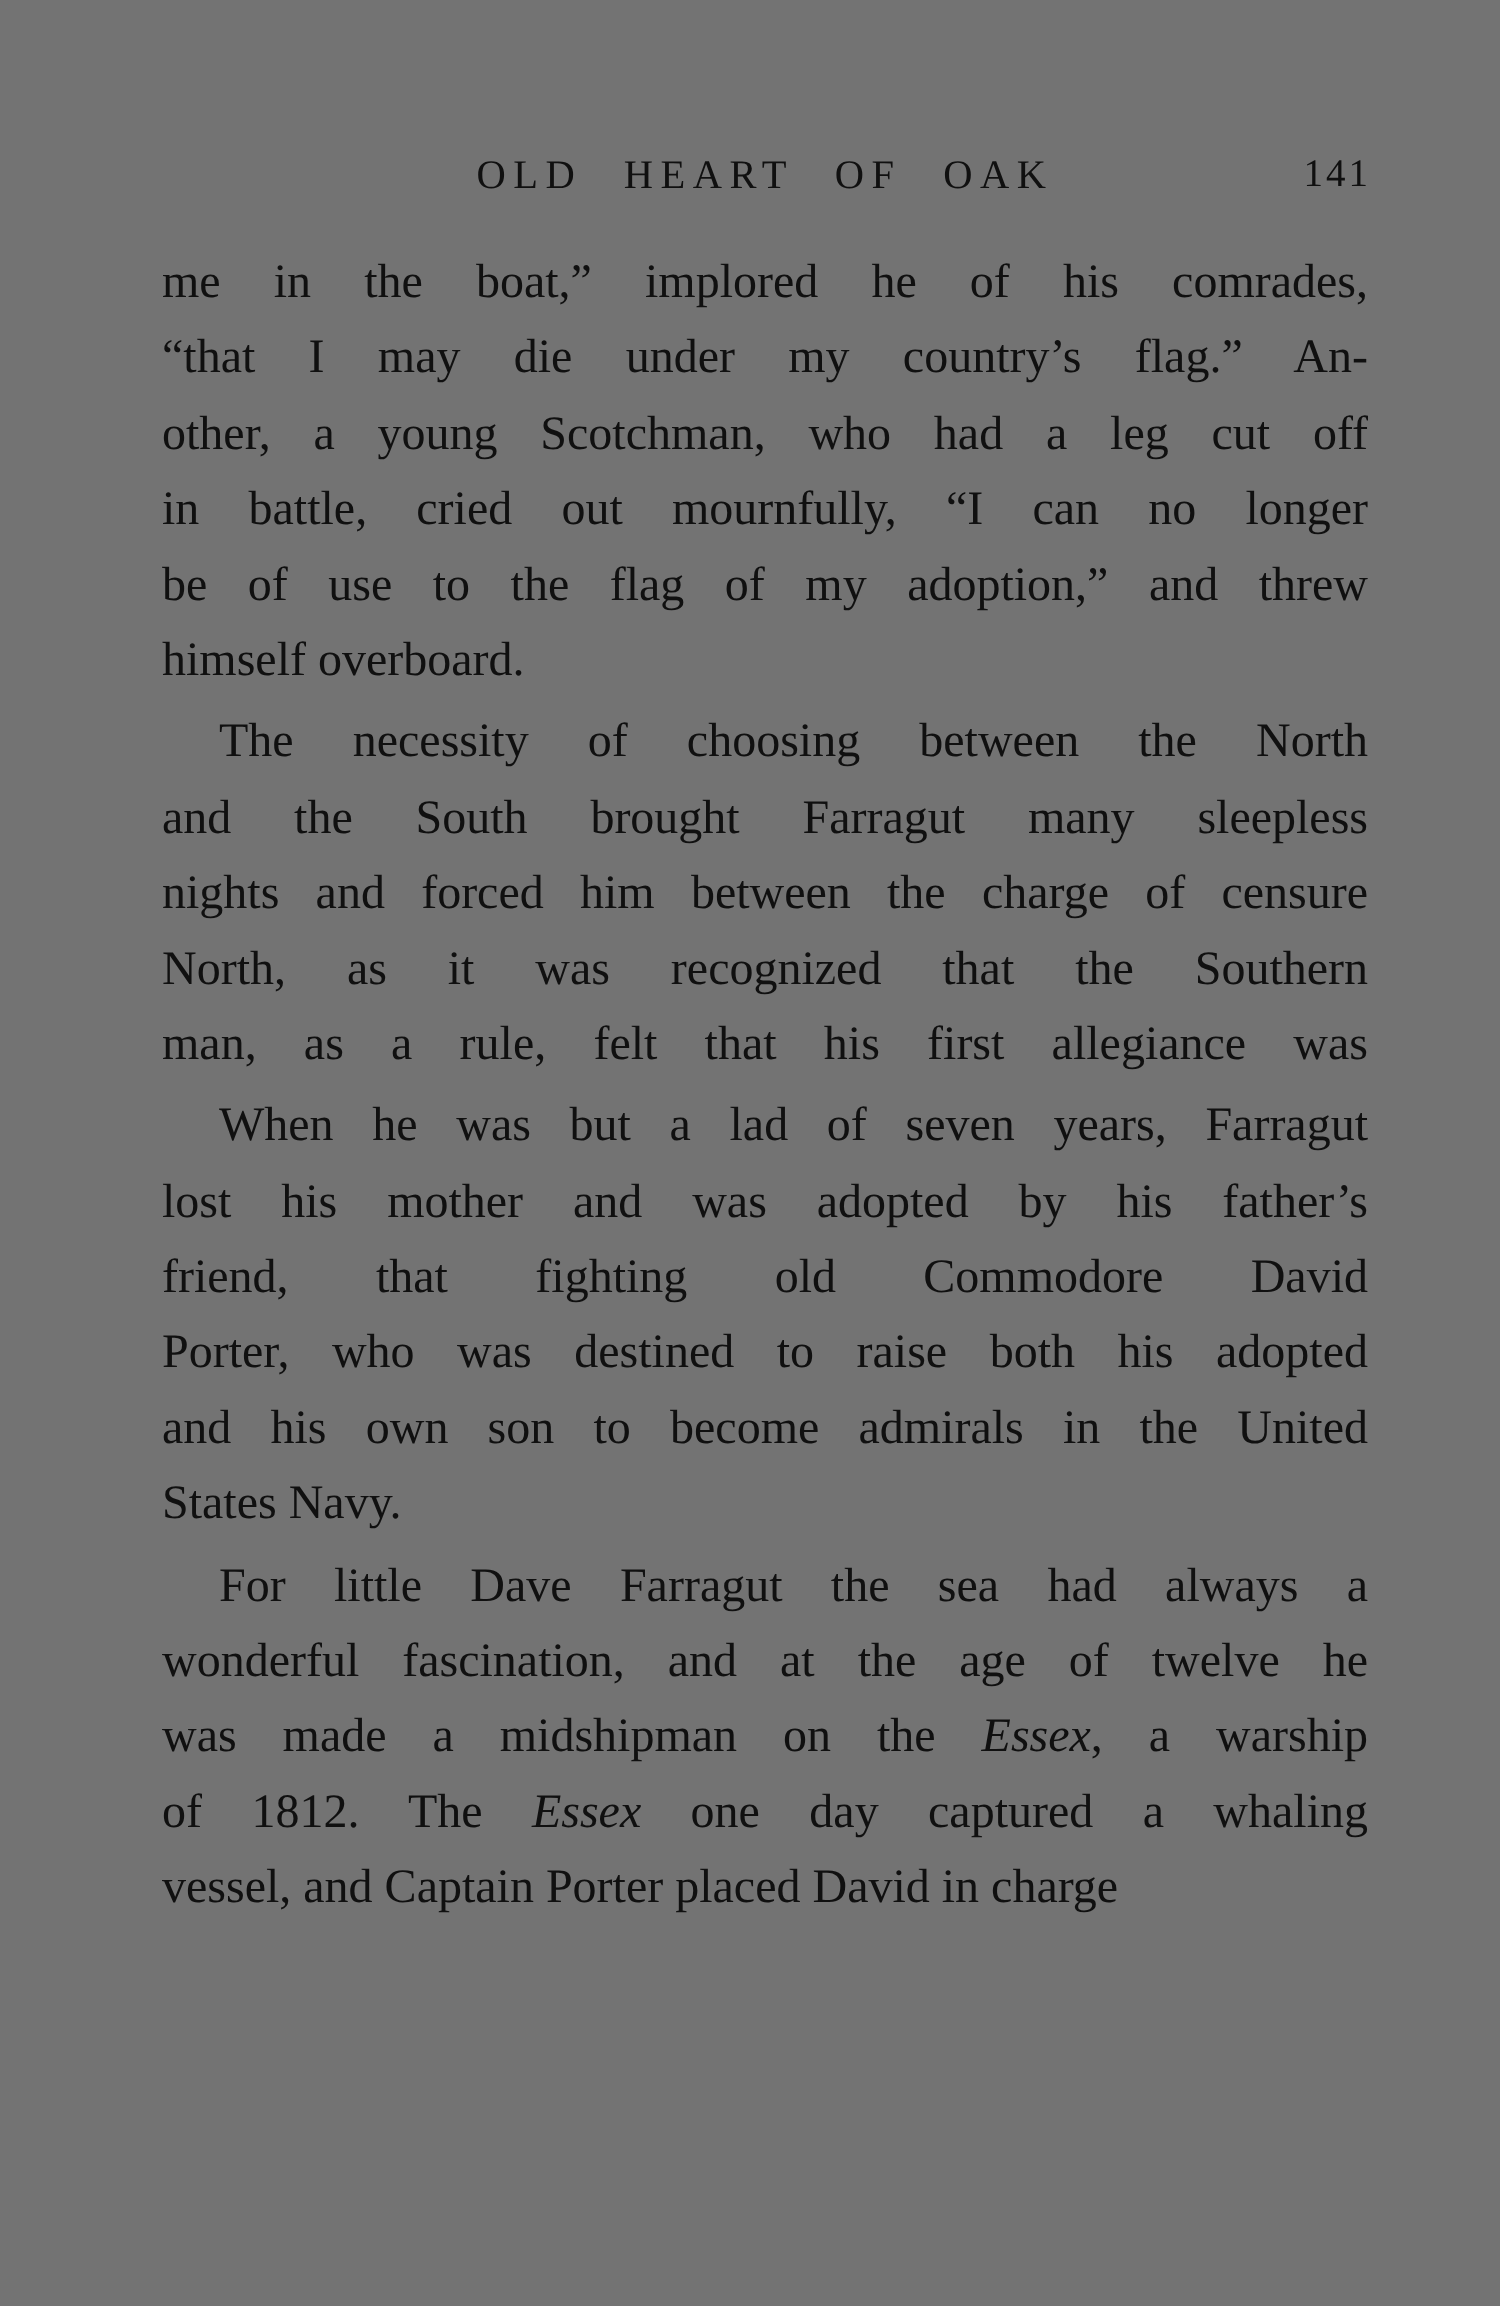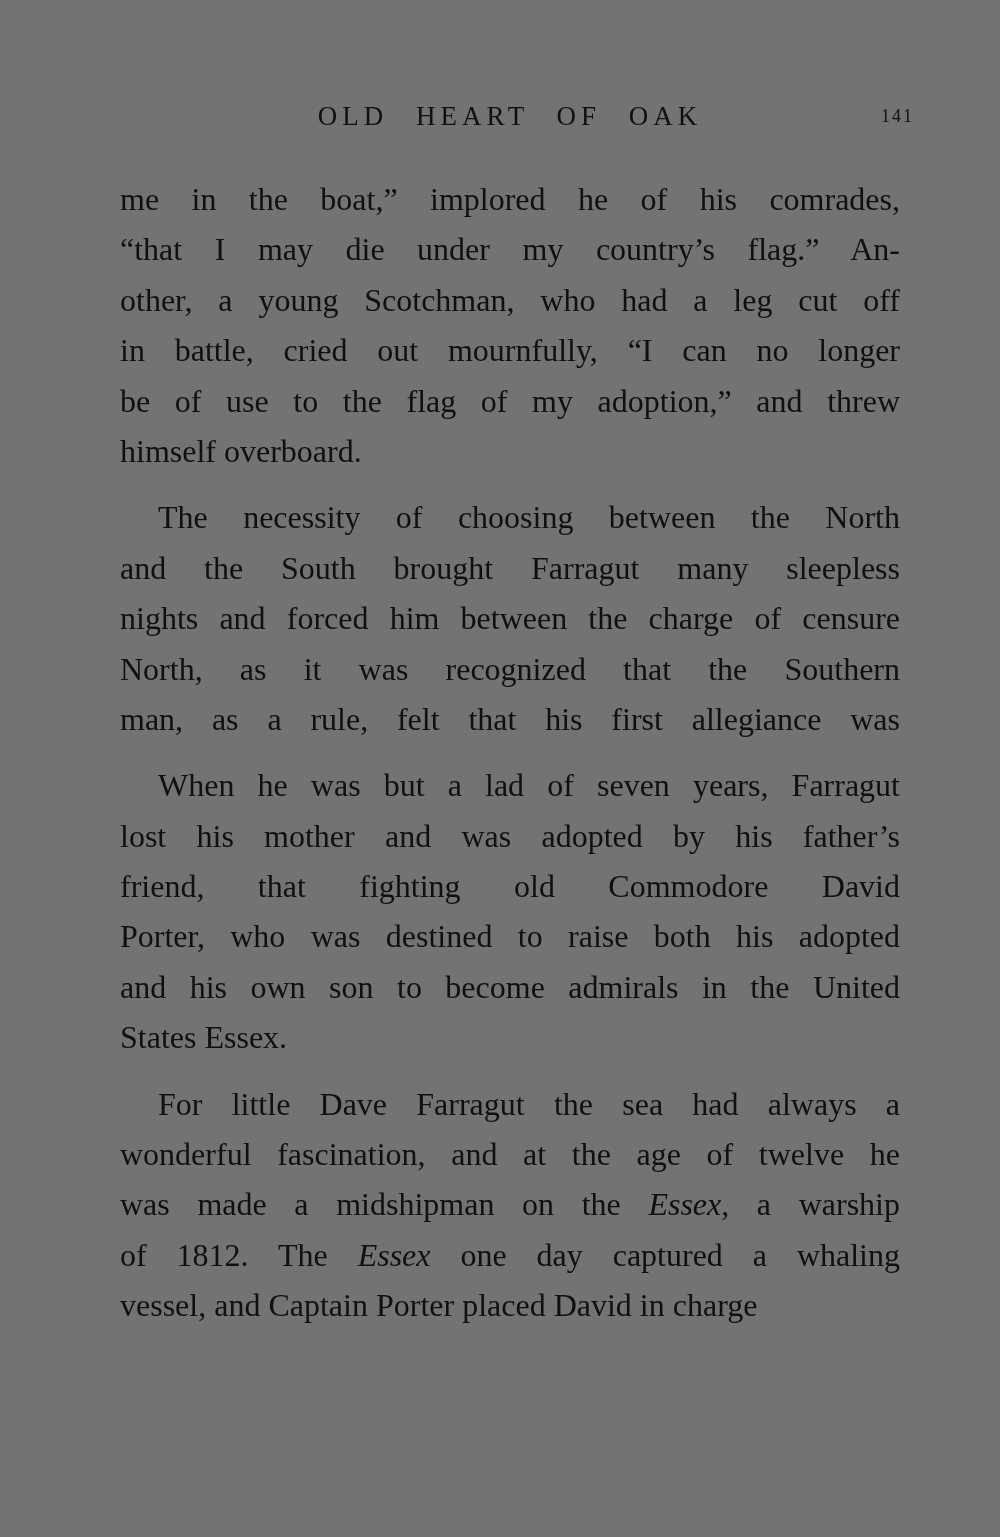--- a/index.html
+++ b/index.html
@@ -28,33 +28,33 @@
     text-align: center;
     font-size: 27px;
     letter-spacing: 5px;
     word-spacing: 16px;
     line-height: 36px;
   }
   .running-head .folio {
     position: absolute;
     right: 2px;
     top: 0;
-    font-size: 18px;
+    font-size: 26px;
     letter-spacing: 2px;
     line-height: 36px;
   }
   .text-body {
     position: absolute;
     top: 158px;
     left: 104px;
     width: 812px;
     font-size: 32px;
     line-height: 50.4px;
   }
-  .para { margin: 16px; }
+  .para { margin: 4px; }
   .line {
     text-align: justify;
     text-align-last: justify;
     height: 50.4px;
     overflow: visible;
   }
   .line.last {
     text-align: right;
     text-align-last: left;
   }
@@ -88,21 +88,21 @@
         <div class="line"><span>nights and forced him between the charge of censure</span></div>
         <div class="line"><span>North, as it was recognized that the Southern</span></div>
         <div class="line"><span>man, as a rule, felt that his first allegiance was</span></div>
       </div>
       <div class="para">
         <div class="line first-indent"><span>When he was but a lad of seven years, Farragut</span></div>
         <div class="line"><span>lost his mother and was adopted by his father’s</span></div>
         <div class="line"><span>friend, that fighting old Commodore David</span></div>
         <div class="line"><span>Porter, who was destined to raise both his adopted</span></div>
         <div class="line"><span>and his own son to become admirals in the United</span></div>
-        <div class="line last"><span>States Essex.</span></div>
+        <div class="line last"><span>States Navy.</span></div>
       </div>
       <div class="para">
         <div class="line first-indent"><span>For little Dave Farragut the sea had always a</span></div>
         <div class="line"><span>wonderful fascination, and at the age of twelve he</span></div>
         <div class="line"><span>was made a midshipman on the </span><span class="italic">Essex</span><span>, a warship</span></div>
         <div class="line"><span>of 1812.  The </span><span class="italic">Essex</span><span> one day captured a whaling</span></div>
         <div class="line last"><span>vessel, and Captain Porter placed David in charge</span></div>
       </div>
     </div>
 

